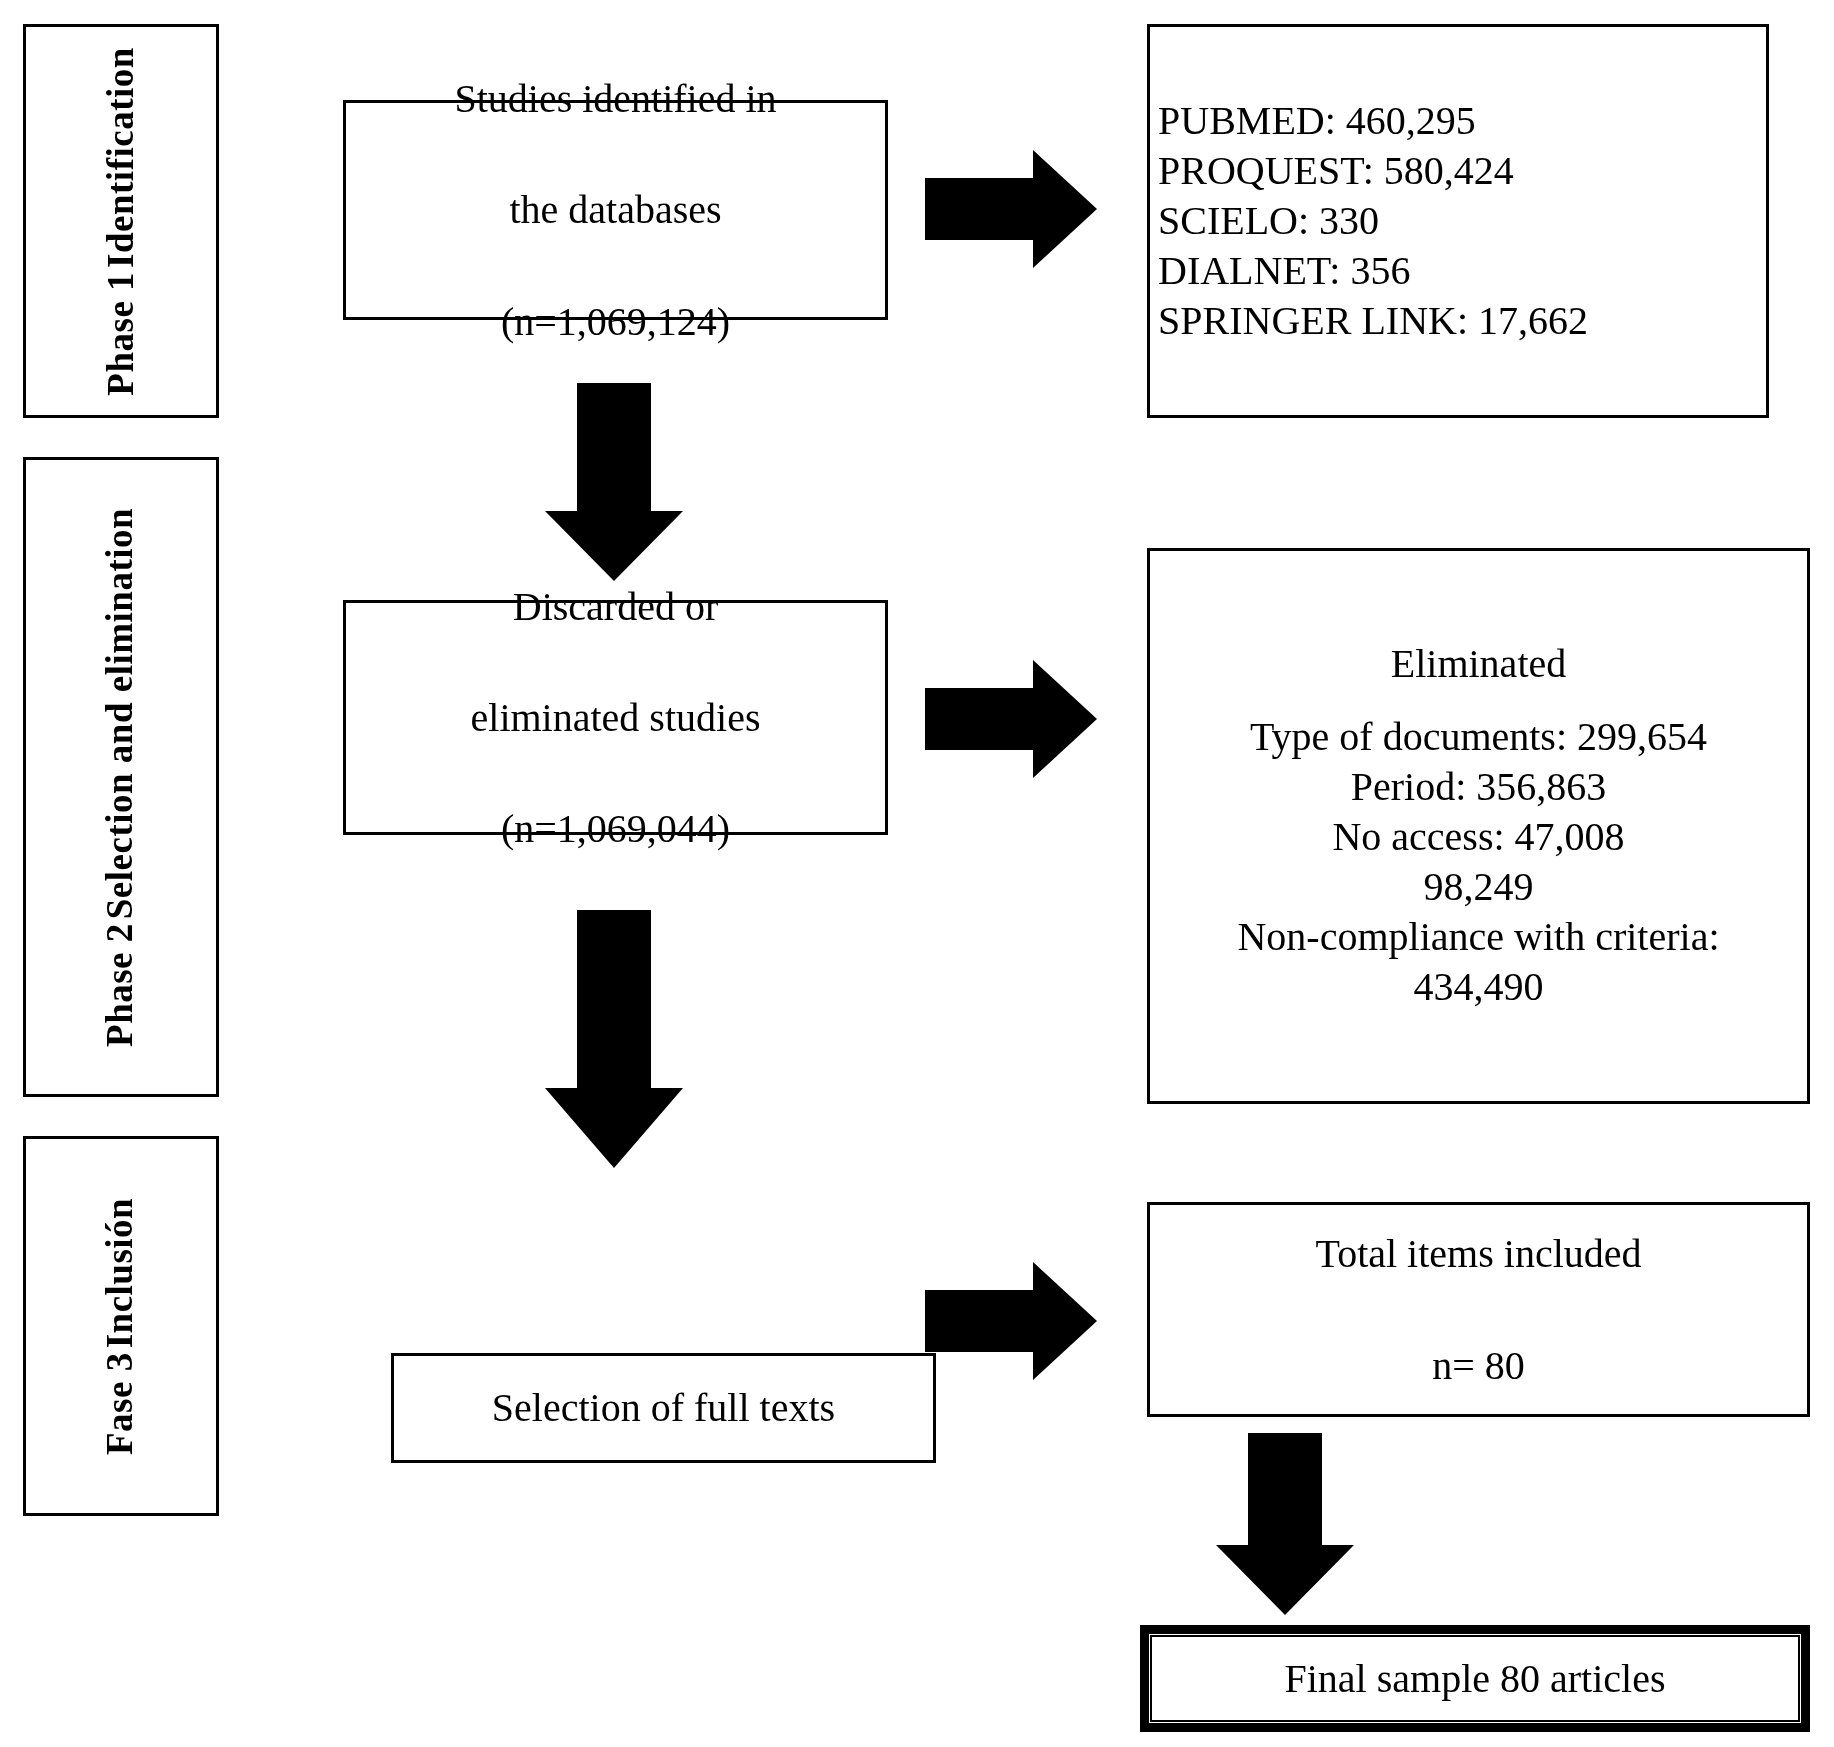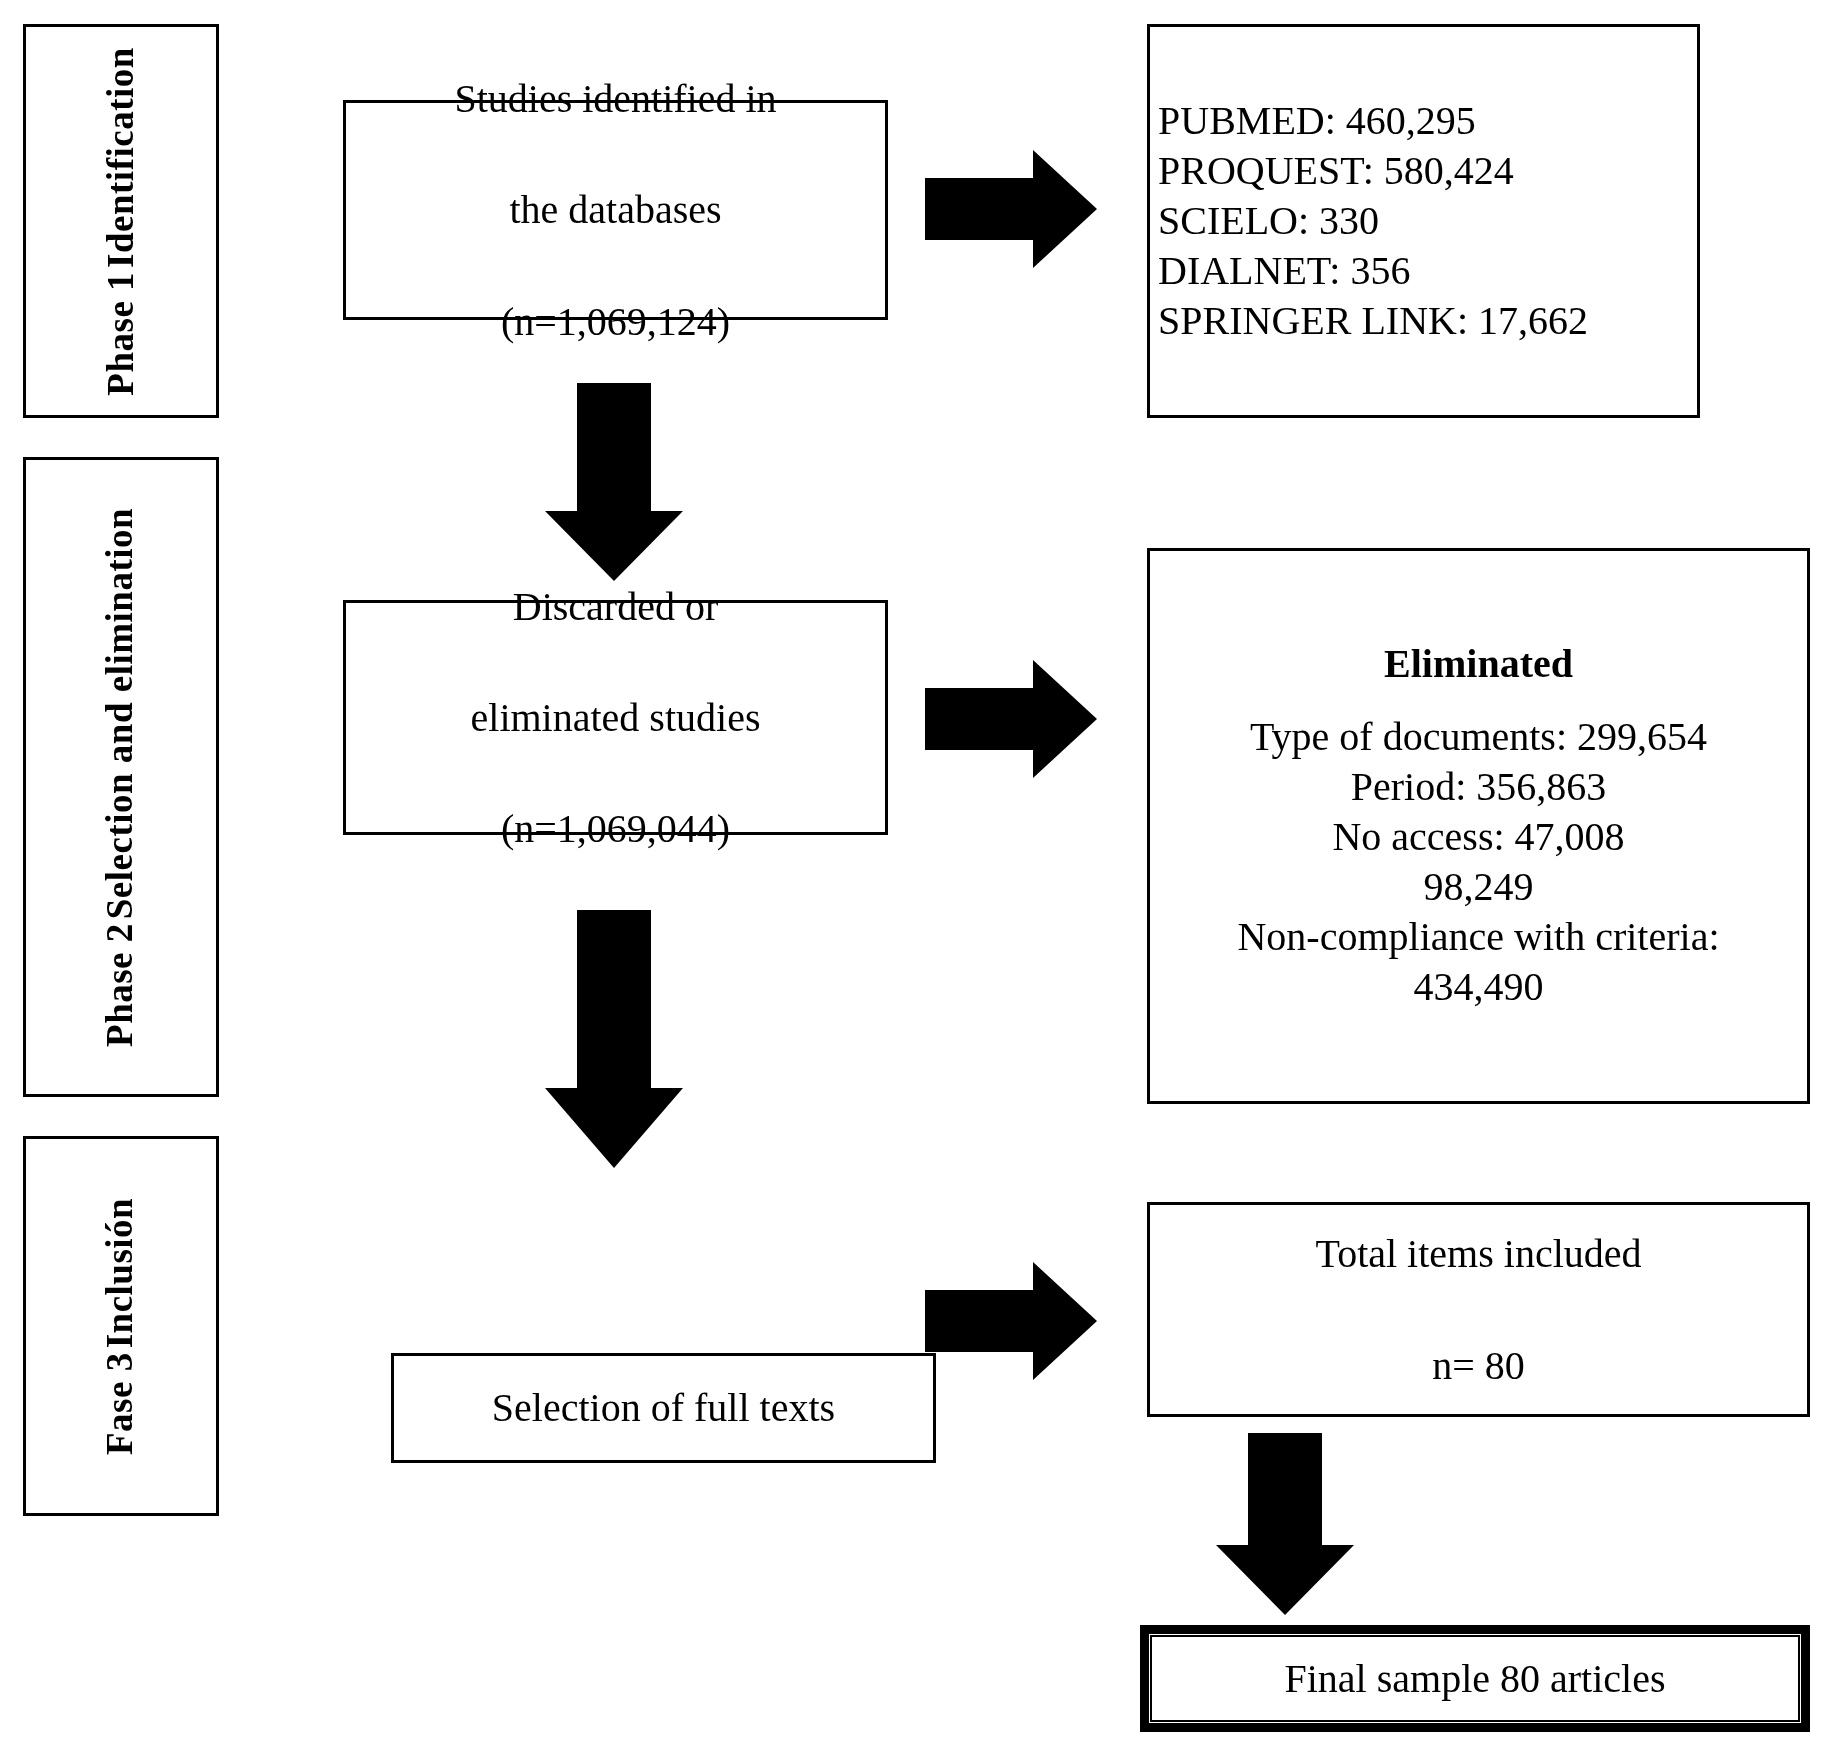--- a/index.html
+++ b/index.html
@@ -67,21 +67,21 @@
     white-space: nowrap;
   }
   .box-spaced .line { margin: 32px 0; }
   .box-left {
     align-items: flex-start;
     text-align: left;
     padding-left: 36px;
   }
   .title-line {
     font-size: 40px;
-    font-weight: bold;
+    font-weight: normal;
     margin-bottom: 24px;
     line-height: 1.18;
   }
   .list-line {
     font-size: 40px;
     line-height: 1.25;
     white-space: nowrap;
   }
 
   
@@ -121,21 +121,21 @@
     <div class="line">the databases</div>
     <div class="line">(n=1,069,124)</div>
   </div>
 
   <div class="arrow" style="left:925px; top:150px;">
     <svg width="172" height="118" viewBox="0 0 172 118" aria-hidden="true">
       <polygon points="0,28 108,28 108,0 172,59 108,118 108,90 0,90" fill="#000000"></polygon>
     </svg>
   </div>
 
-  <div class="box box-left" style="left:1147px; top:24px; width:553px; height:394px;padding-left:8px;">
+  <div class="box box-left" style="left:1147px; top:24px; width:622px; height:394px;padding-left:8px;">
     <div class="list-line">PUBMED: 460,295</div>
     <div class="list-line">PROQUEST: 580,424</div>
     <div class="list-line">SCIELO: 330</div>
     <div class="list-line">DIALNET: 356</div>
     <div class="list-line">SPRINGER LINK: 17,662</div>
   </div>
 
   <div class="arrow" style="left:545px; top:383px;">
     <svg width="138" height="198" viewBox="0 0 138 198" aria-hidden="true">
       <polygon points="32,0 106,0 106,128 138,128 69,198 0,128 32,128" fill="#000000"></polygon>

